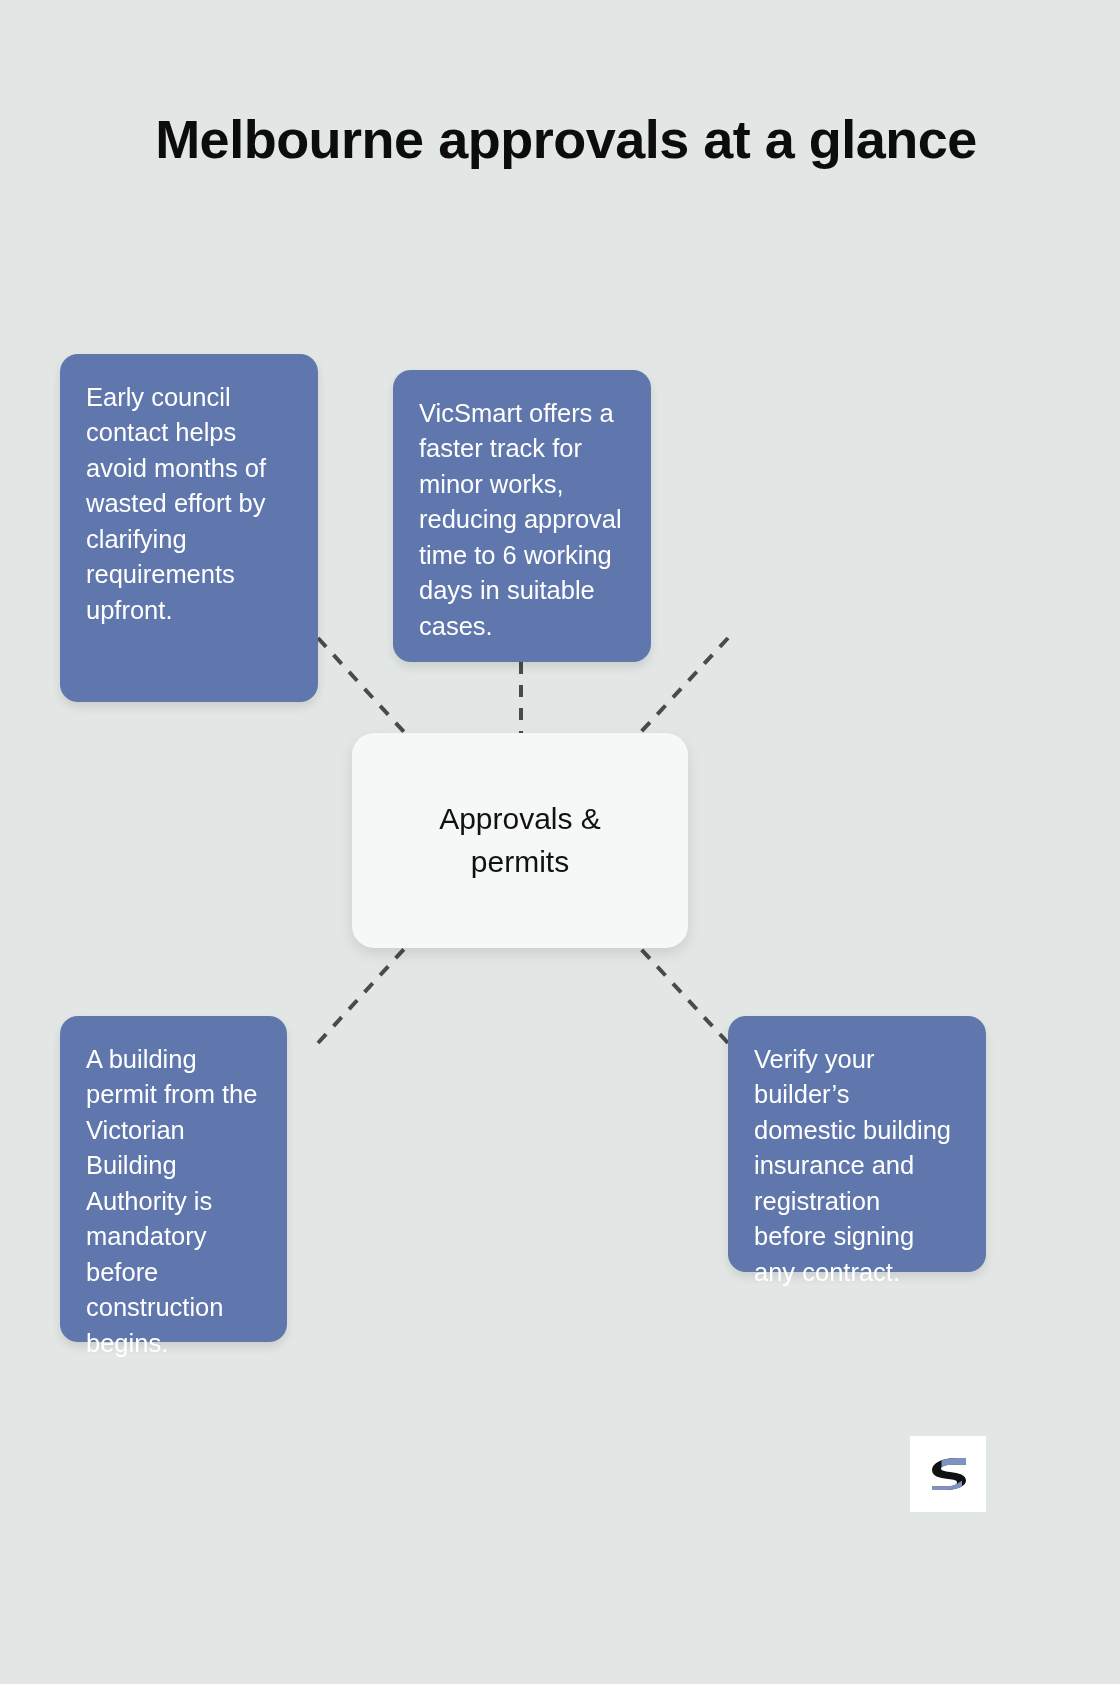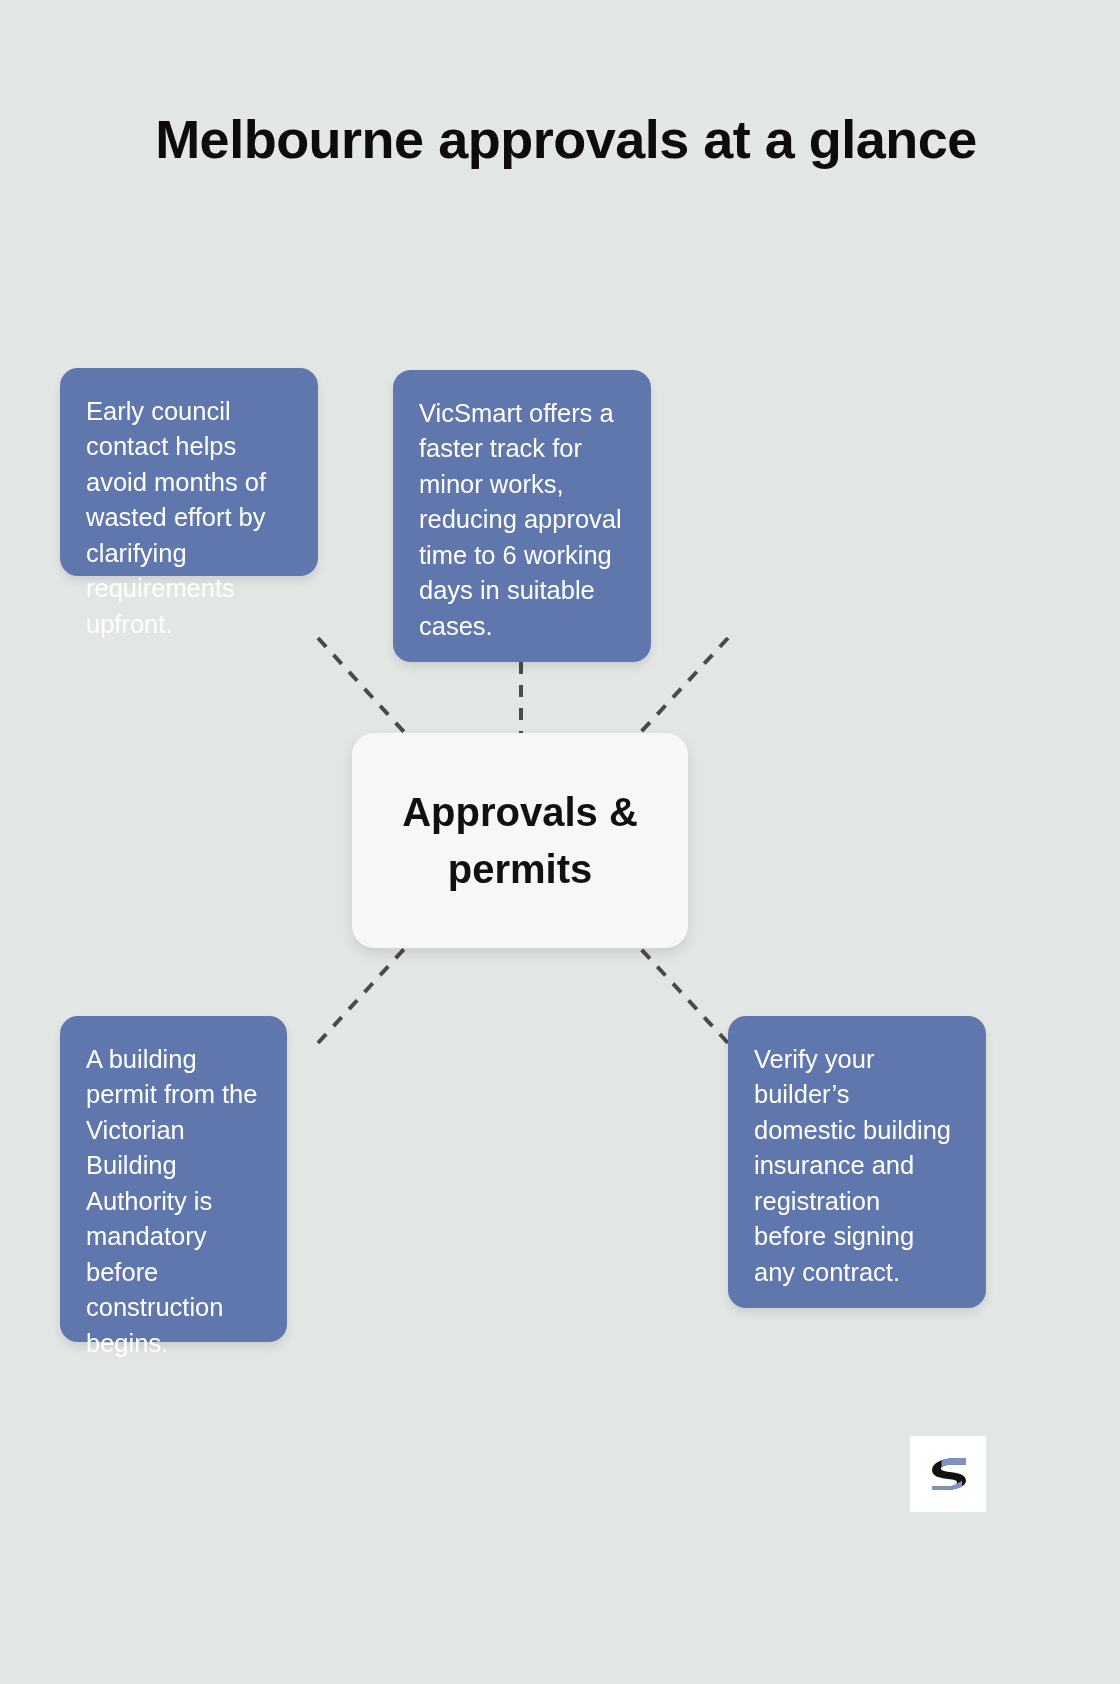--- a/index.html
+++ b/index.html
@@ -43,44 +43,44 @@
     color: #ffffff;
     font-size: 25.5px;
     line-height: 1.39;
     padding: 26px 28px 26px 26px;
     box-shadow: 0 5px 10px rgba(0,0,0,0.10);
   }
   .node-text {
     display: block;
     white-space: pre-line;
   }
-  #node-1 { left: 60px;  top: 368px;  width: 258px; height: 208px; }
+  #node-1 { left: 60px;  top: 354px;  width: 258px; height: 348px; }
   #node-2 { left: 393px; top: 370px;  width: 258px; height: 292px; }
   #node-3 { left: 728px; top: 370px;  width: 258px; height: 292px; }
   #node-4 { left: 60px;  top: 1016px; width: 227px; height: 326px; }
-  #node-5 { left: 728px; top: 1016px; width: 258px; height: 292px; }
+  #node-5 { left: 728px; top: 1016px; width: 258px; height: 256px; }
 
   .center {
     position: absolute;
     left: 352px;
     top: 733px;
     width: 336px;
     height: 215px;
     box-sizing: border-box;
     border-radius: 22px;
     background: #f6f7f7;
     box-shadow: 0 6px 14px rgba(0,0,0,0.10);
     display: flex;
     align-items: center;
     justify-content: center;
     text-align: center;
   }
   .center-text {
-    font-size: 40px;
-    font-weight: bold;
+    font-size: 30px;
+    font-weight: normal;
     color: #111111;
     line-height: 1.42;
     white-space: pre-line;
   }
   .logo-box {
     position: absolute;
     left: 910px;
     top: 1436px;
     width: 76px;
     height: 76px;

